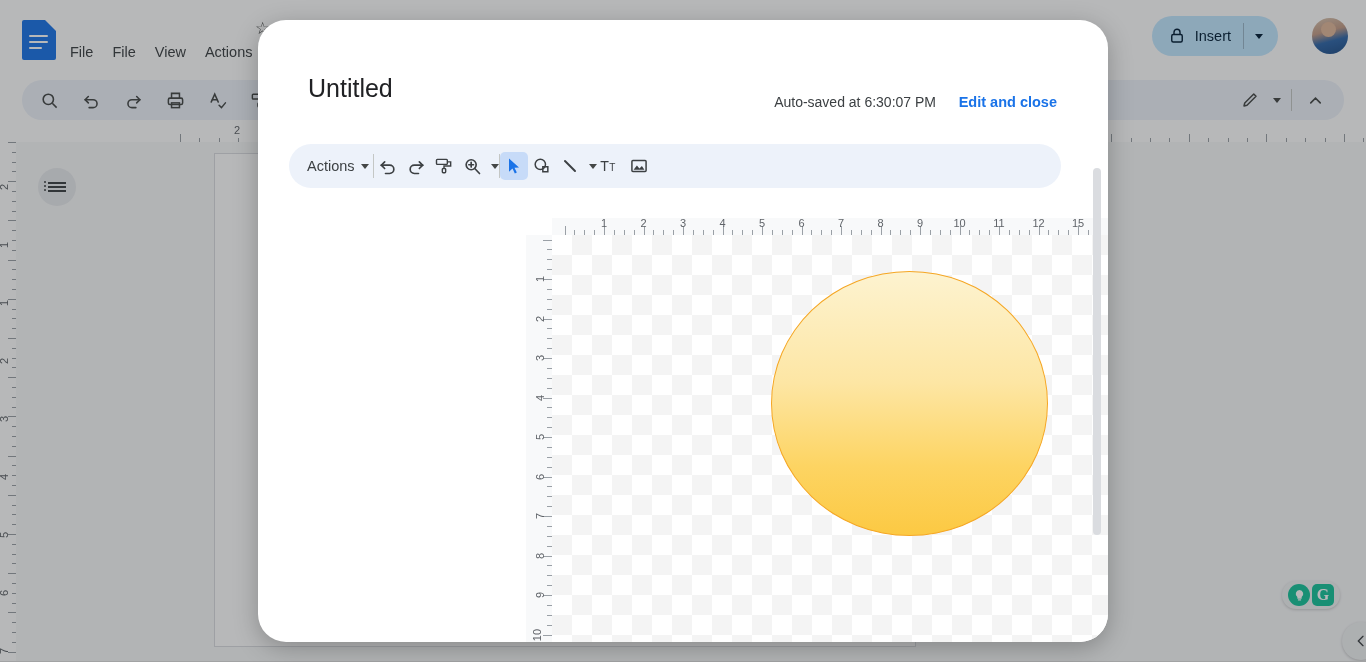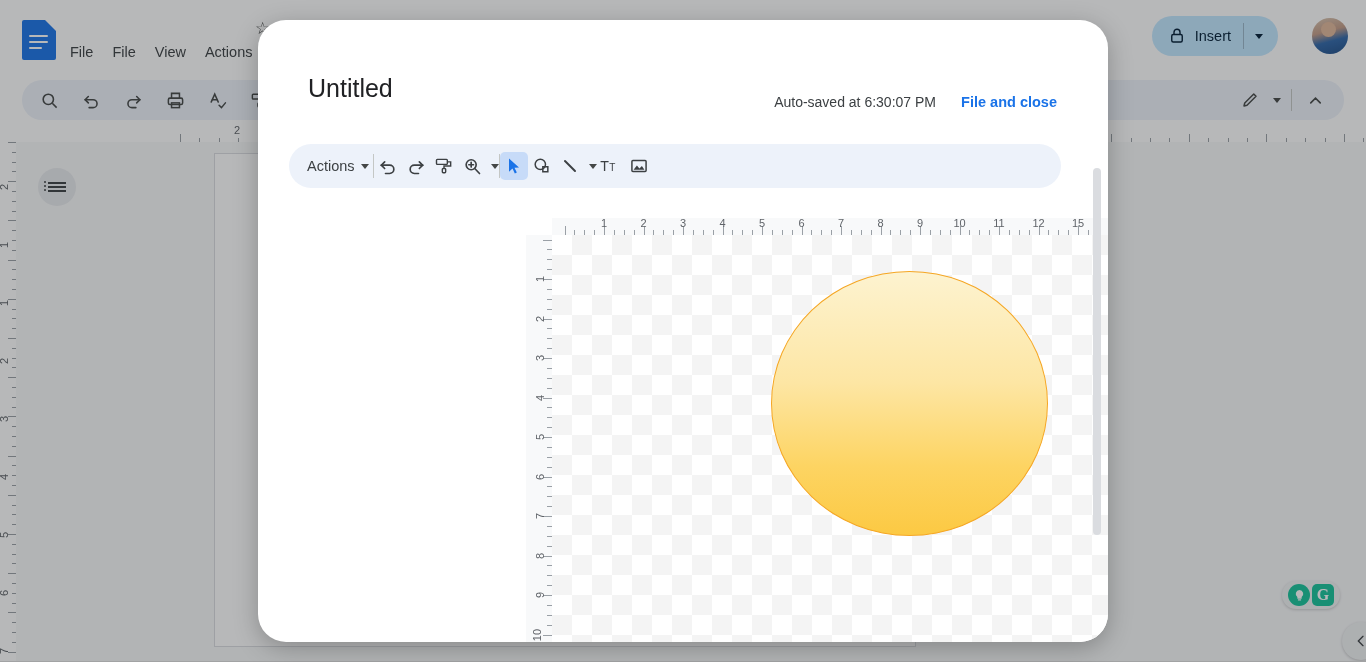--- a/index.html
+++ b/index.html
@@ -522,21 +522,21 @@
 
   <div class="docs-bottom-rule"></div>
 </div>
 
 <div id="scrim"></div>
 
 <div id="drawing-modal">
 
   <div class="modal-title">Untitled</div>
   <div class="autosave">Auto-saved at 6:30:07 PM</div>
-  <div class="save-close">File and close</div>
+  <div class="save-close">Edit and close</div>
 
   <div class="draw-toolbar">
 
     <div class="actions-btn">
       <span>Actions</span>
       <span class="caret-sm"></span>
     </div>
 
     <div class="dt-divider"></div>
 

